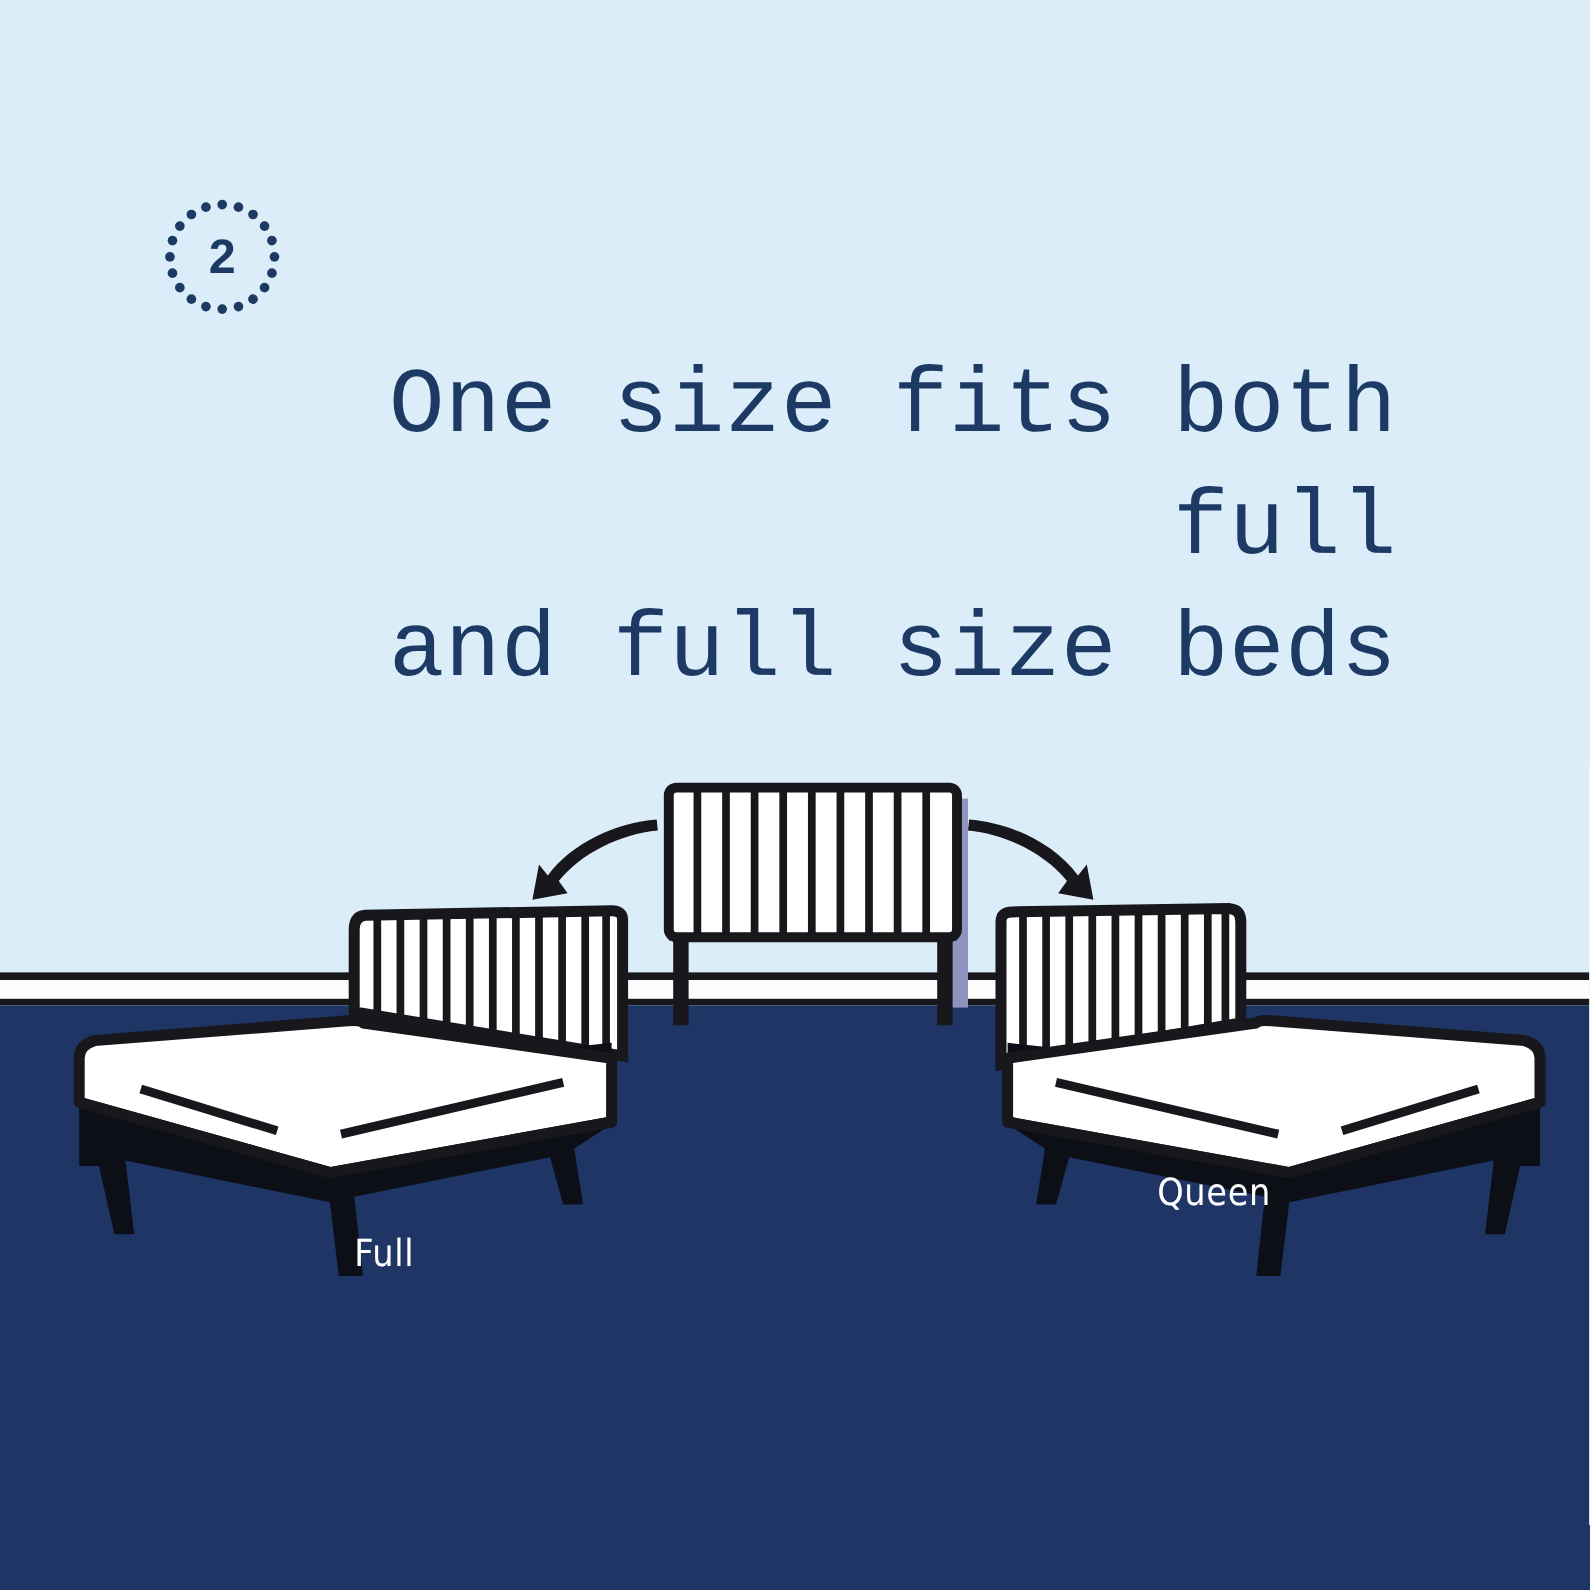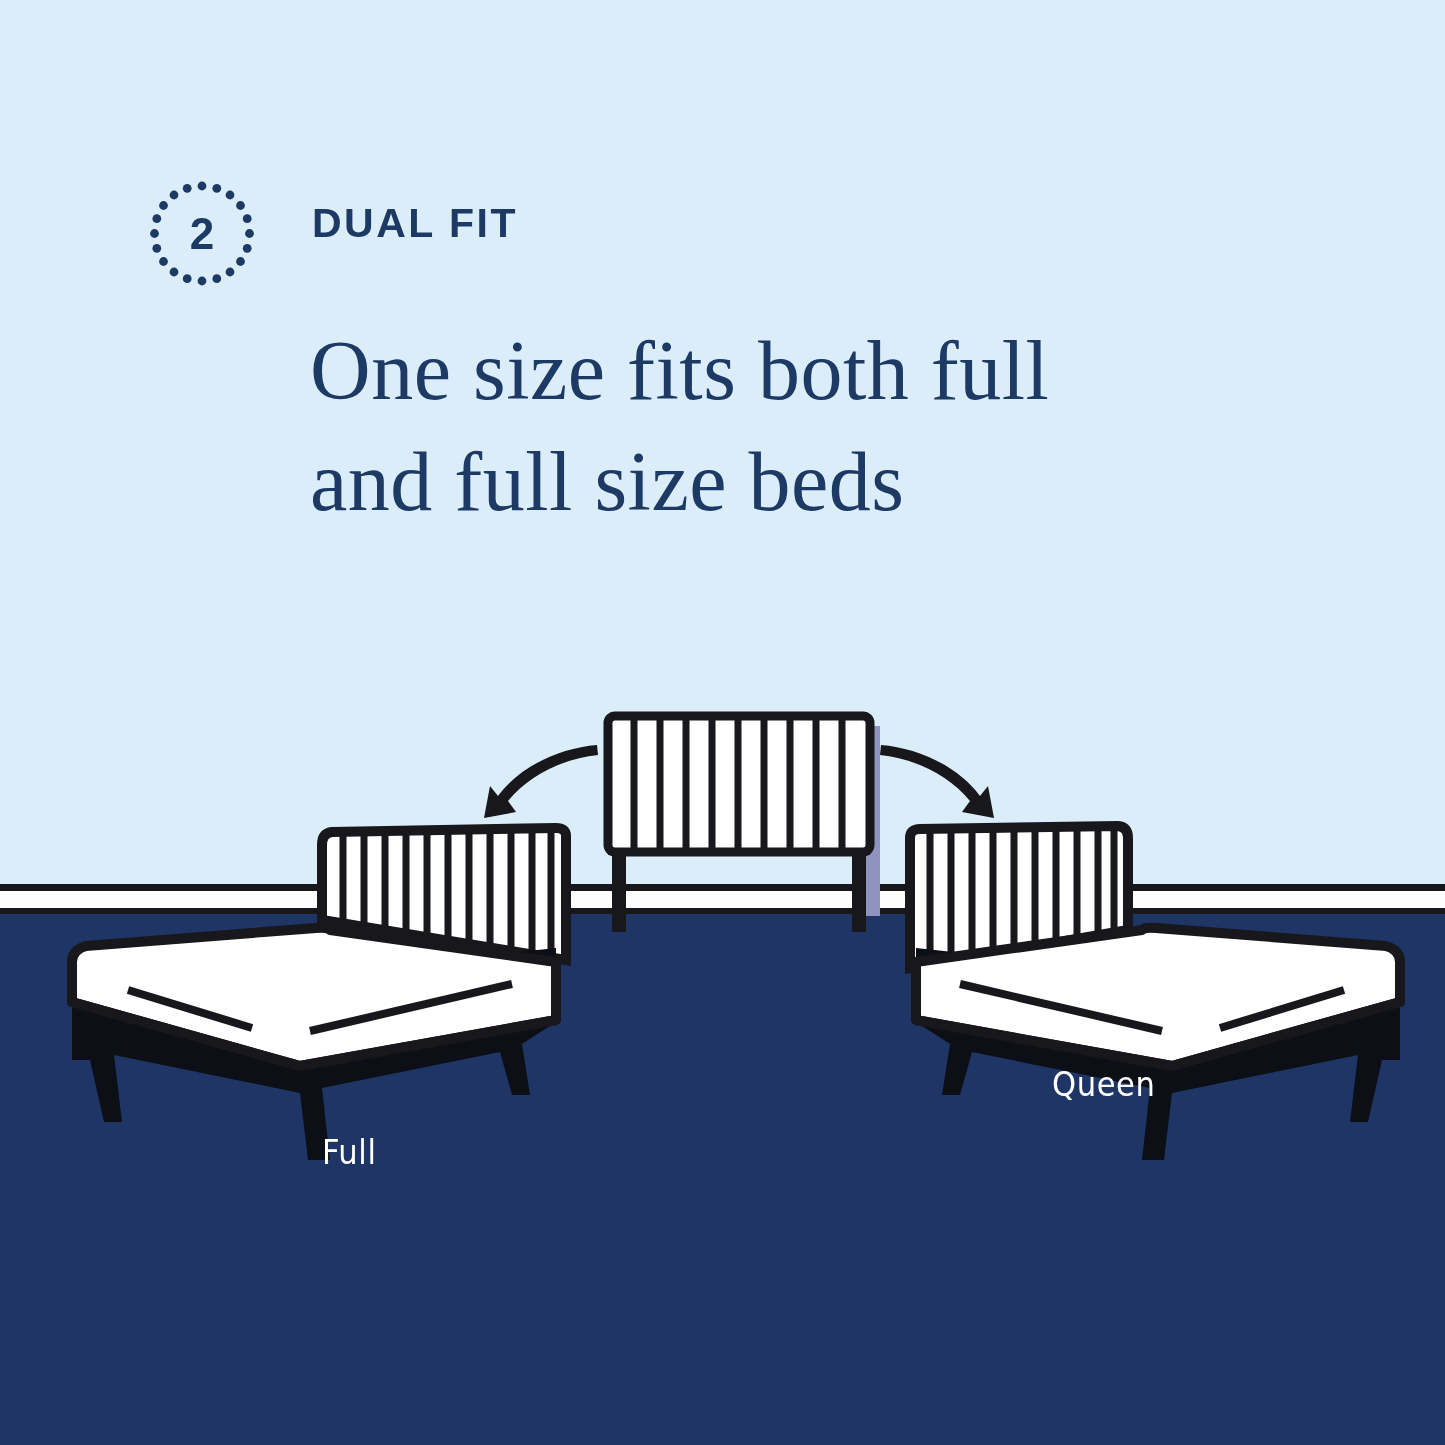--- a/index.html
+++ b/index.html
@@ -89,26 +89,27 @@
     font-weight: bold;
     letter-spacing: 2.5px;
     color: #1c3a63;
     white-space: nowrap;
   }
   .headline {
     position: absolute;
     left: 310px;
     top: 316px;
     width: 960px;
-    font-family: Liberation Serif, serif;
+    font-family: Liberation Mono, monospace;
     font-size: 84px;
     font-weight: 300;
     line-height: 1.32;
     color: #1c3a63;
     letter-spacing: 0.5px;
+    text-align: right;
   }
   .headline .hl-line { display: block; }
 
   
   .illus {
     position: absolute;
     left: 0; top: 0;
     width: 1445px; height: 1445px;
   }
   .illus svg { display: block; }
@@ -116,21 +117,21 @@
   
   .bed-label {
     position: absolute;
     font-family: "DejaVu Sans Condensed", "Liberation Sans", sans-serif;
     font-size: 34px;
     font-weight: 300;
     color: #ffffff;
     letter-spacing: 0.6px;
     white-space: nowrap;
   }
-  .label-full  { left: 322px;  top: 1120px; margin-top: 12px; }
+  .label-full  { left: 322px;  top: 1120px; }
   .label-queen { left: 1052px; top: 1064px; }
 </style>
 </head>
 <body>
 
 <div id="scene">
 
   <div class="wall"></div>
   <div class="baseboard-line-top"></div>
   <div class="baseboard"></div>
@@ -160,21 +161,20 @@
           <circle cx="8.5" cy="55.5" r="4.4"></circle>
           <circle cx="10.8" cy="40.7" r="4.4"></circle>
           <circle cx="17.5" cy="27.5" r="4.4"></circle>
           <circle cx="28.0" cy="17.0" r="4.4"></circle>
           <circle cx="41.2" cy="10.3" r="4.4"></circle>
         </g>
       </svg>
       <div class="badge-num">2</div>
     </div>
 
-    <div class="eyebrow">DUAL FIT</div>
 
     <div class="headline">
       <span class="hl-line">One size fits both full</span>
       <span class="hl-line">and full size beds</span>
     </div>
   </div>
 
   <div class="illus">
     <svg width="1445" height="1445" viewBox="0 0 1445 1445">
 

